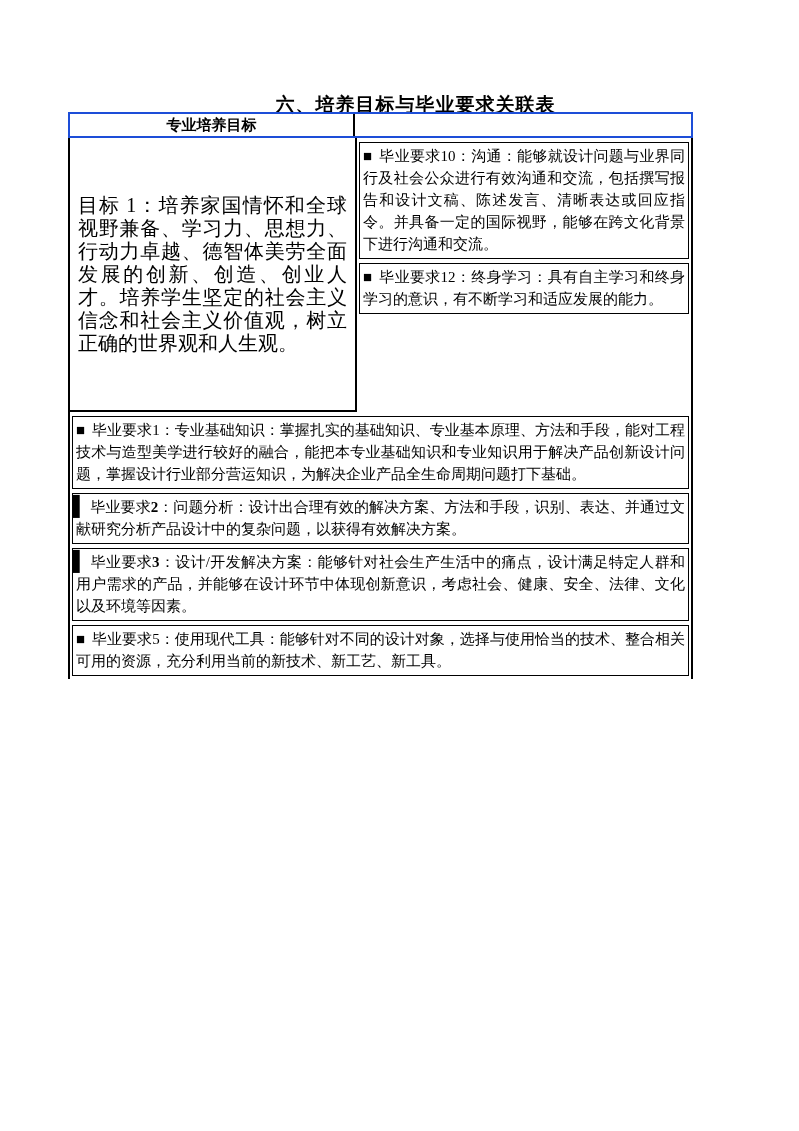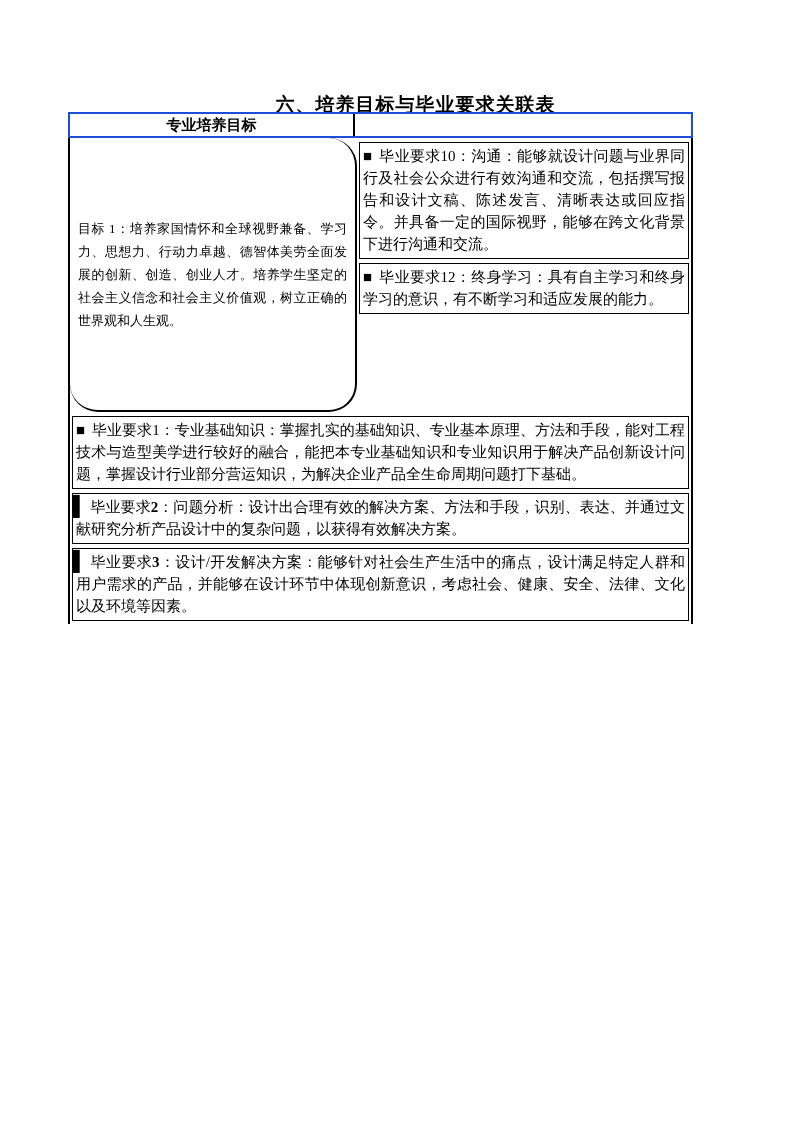--- a/index.html
+++ b/index.html
@@ -17,22 +17,22 @@
   }
   
   .thead{display:flex;border:2px solid #1d4ed8;box-sizing:border-box;}
   .th{font-weight:bold;font-size:15px;line-height:22px;text-align:center;box-sizing:border-box;}
   .th-left{width:285px;border-right:2px solid #000;}
   .th-right{flex:1;}
   
   .trow{display:flex;border-left:2px solid #000;box-sizing:border-box;}
   .obj-cell{
     width:287px;box-sizing:border-box;border-right:2px solid #000;
-    padding:0 8px;font-size:13px;line-height:23px;
-    text-align:justify;display:flex;border-radius:28px;
+    padding:0 8px;font-size:20px;line-height:23px;
+    text-align:justify;display:flex;
   }
   .trow-1 .obj-cell{min-height:274px;align-items:center;border-bottom:2px solid #000;}
   .trow-2 .obj-cell{min-height:551px;align-items:flex-start;padding-top:268px;}
   .obj-cell p{margin:0;}
   .req-cell{flex:1;box-sizing:border-box;border-right:2px solid #000;padding:0 2px;}
   .req-box{
     border:1.5px solid #000;margin-top:4px;box-sizing:border-box;
     padding:2px 3px 3px 3px;font-size:15px;line-height:22px;text-align:justify;
   }
   .req-cell .req-box:last-child{margin-bottom:3px;}
@@ -81,17 +81,20 @@
 
       <div class="req-box" data-name="requirement-item-2">
         <span data-name="checkbox-filled-icon" class="marker-bar">▌</span><span data-name="requirement-label">毕业要求</span><span data-name="requirement-number" class="num num-bold">2</span><span data-name="requirement-body">：问题分析：设计出合理有效的解决方案、方法和手段，识别、表达、并通过文献研究分析产品设计中的复杂问题，以获得有效解决方案。</span>
       </div>
 
       <div class="req-box" data-name="requirement-item-3">
         <span data-name="checkbox-filled-icon" class="marker-bar">▌</span><span data-name="requirement-label">毕业要求</span><span data-name="requirement-number" class="num num-bold">3</span><span data-name="requirement-body">：设计/开发解决方案：能够针对社会生产生活中的痛点，设计满足特定人群和用户需求的产品，并能够在设计环节中体现创新意识，考虑社会、健康、安全、法律、文化以及环境等因素。</span>
       </div>
 
 
+      <div class="req-box" data-name="requirement-item-5">
+        <span data-name="checkbox-filled-icon" class="marker-square">■</span><span data-name="requirement-label">毕业要求</span><span data-name="requirement-number" class="num">5</span><span data-name="requirement-body">：使用现代工具：能够针对不同的设计对象，选择与使用恰当的技术、整合相关可用的资源，充分利用当前的新技术、新工艺、新工具。</span>
+      </div>
 
     </div>
   </div>
 
 </div>
 
 </body></html>

